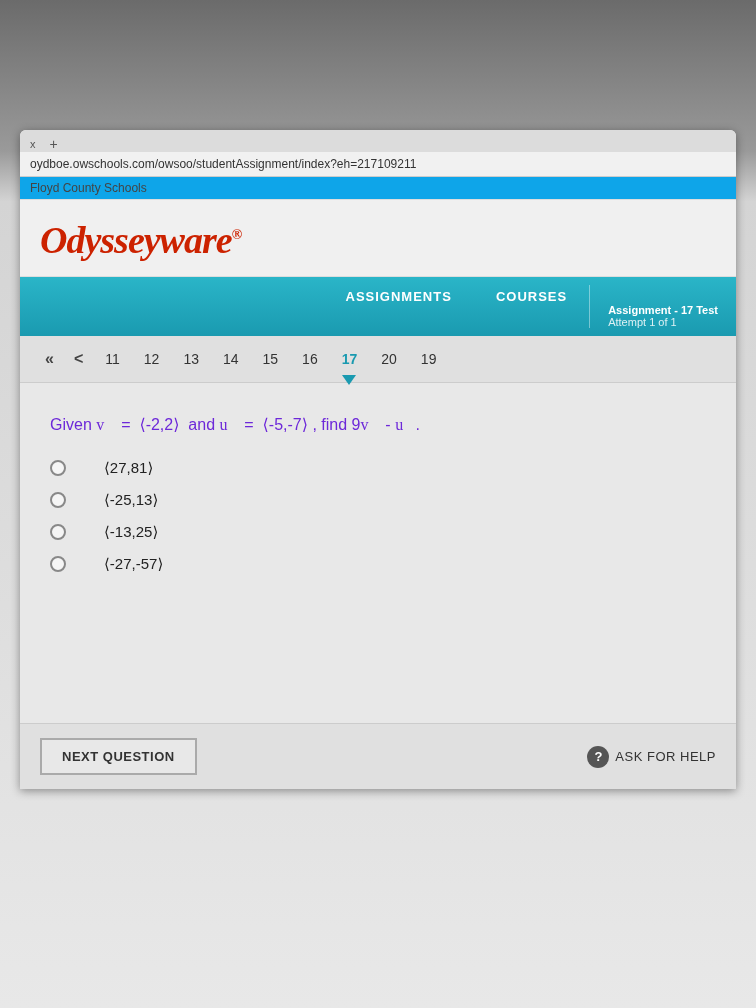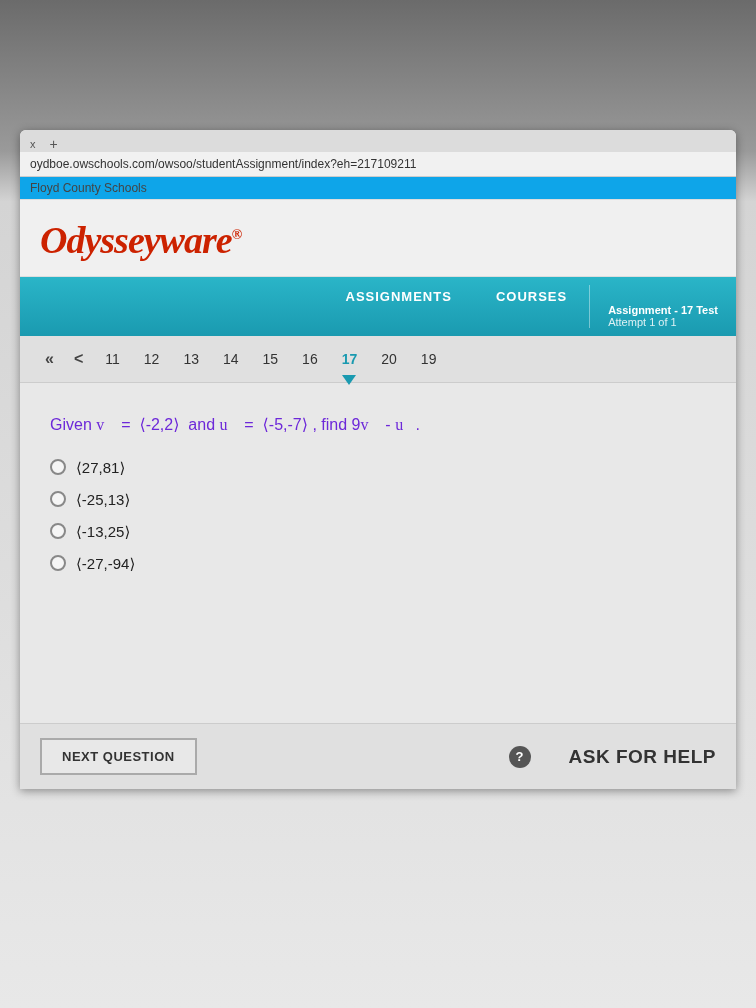--- a/index.html
+++ b/index.html
@@ -194,22 +194,24 @@
 
     .question-text {
       font-size: 16px;
       color: #6d28d9;
       margin-bottom: 22px;
       line-height: 1.5;
     }
 
     .answer-option {
       display: flex;
+      align-items: center;
       margin-bottom: 14px;
       cursor: pointer;
+      gap: 28px;
     }
 
     .radio-circle {
       width: 16px;
       height: 16px;
       border-radius: 50%;
       border: 2px solid #888;
       background: #f5f5f5;
       margin-right: 10px;
       flex-shrink: 0;
@@ -256,26 +258,25 @@
       background: #555;
       color: #fff;
       display: flex;
       align-items: center;
       justify-content: center;
       font-size: 13px;
       font-weight: bold;
     }
 
     .help-text {
-      font-size: 19px;
-      font-weight: bold;
+      font-size: 13px;
+      font-weight: normal;
       color: #333;
       text-transform: uppercase;
       letter-spacing: 0.5px;
-      margin-left: 32px;
     }
 
     .math-inline {
       font-family: 'Times New Roman', serif;
     }
   </style>
 </head>
 <body>
 
 <div class="photo-bg"></div>
@@ -346,21 +347,21 @@
         <span class="option-text">⟨-25,13⟩</span>
       </div>
 
       <div class="answer-option">
         <div class="radio-circle"></div>
         <span class="option-text">⟨-13,25⟩</span>
       </div>
 
       <div class="answer-option">
         <div class="radio-circle"></div>
-        <span class="option-text">⟨-27,-94⟩</span>
+        <span class="option-text">⟨-27,-57⟩</span>
       </div>
 
     </div>
 
     <div class="question-footer">
       <button class="next-question-btn">NEXT QUESTION</button>
 
       <div class="ask-for-help">
         <div class="help-icon">?</div>
         <span class="help-text">ASK FOR HELP</span>

